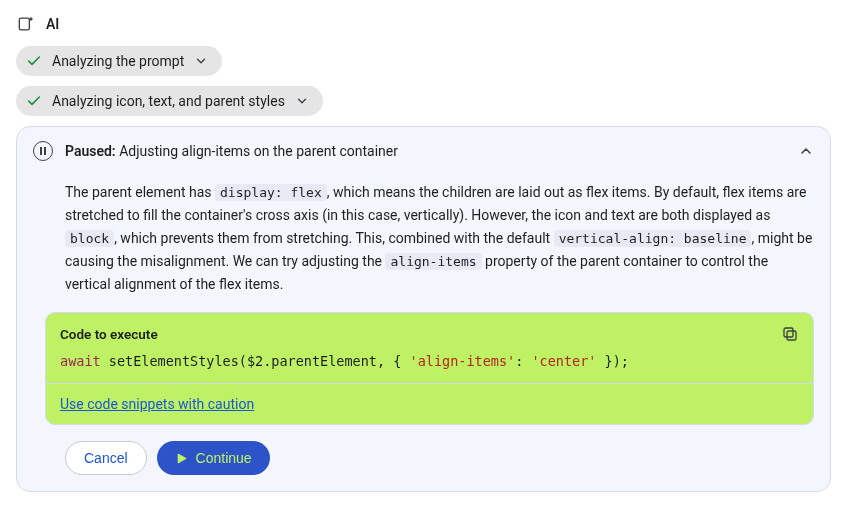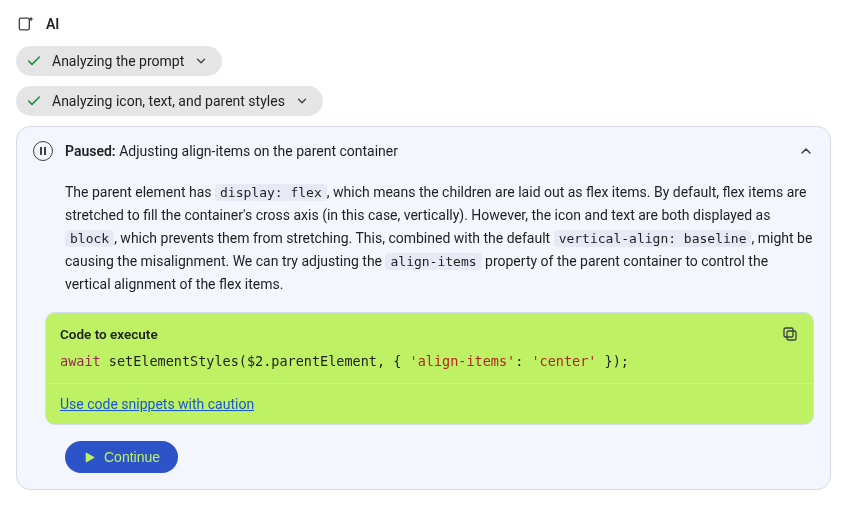--- a/index.html
+++ b/index.html
@@ -201,20 +201,21 @@
       </span>
     </div>
     <div class="code-body"><span class="tok-kw">await</span><span> setElementStyles($2.parentElement, { </span><span class="tok-str">'align-items'</span><span>: </span><span class="tok-str">'center'</span><span> });</span></div>
     <div class="caution">
       <a href="#">Use code snippets with caution</a>
     </div>
   </div>
 
   <div class="confirm-row">
     <div class="btn-row">
+      <button class="btn btn-cancel">Cancel</button>
       <button class="btn btn-continue">
         <span>
           <svg width="13" height="13" viewBox="0 0 24 24" fill="none" stroke="currentColor" stroke-width="2" stroke-linejoin="round">
               <polygon points="6 4 20 12 6 20" fill="currentColor"></polygon>
             </svg>
         </span>
         <span>Continue</span>
       </button>
     </div>
   </div>

